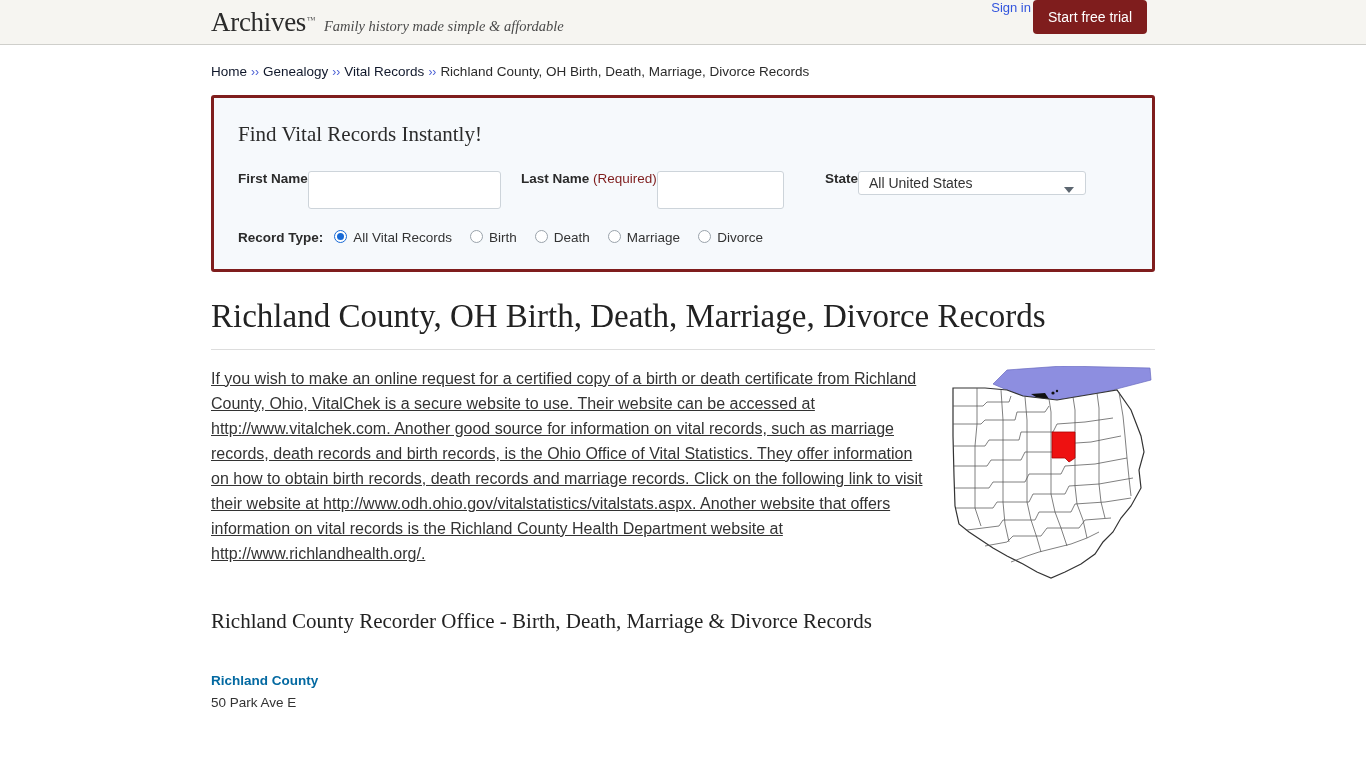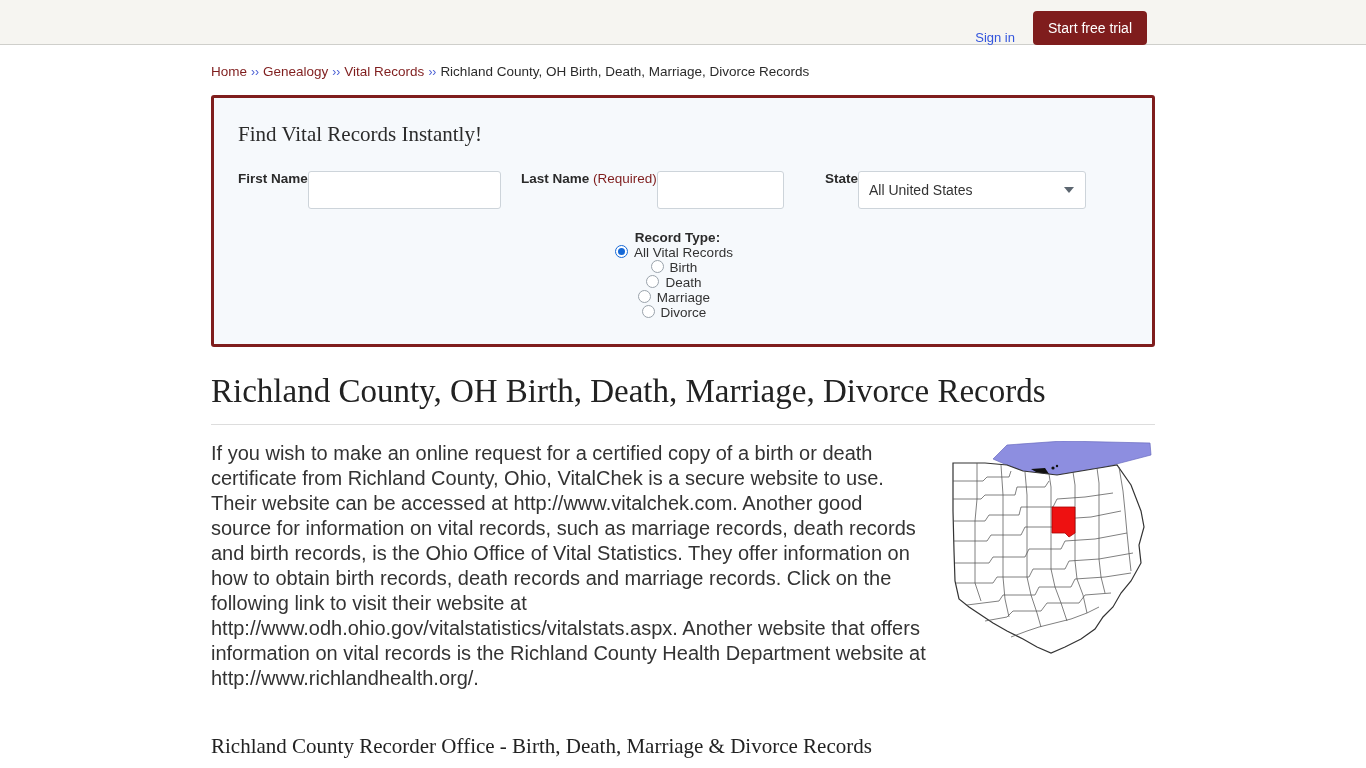--- a/index.html
+++ b/index.html
@@ -60,22 +60,22 @@
     color: #4a4a4a;
     margin-left: 9px;
     white-space: nowrap;
   }
   .top-right {
     position: absolute;
     right: 219px;
     top: 0;
     height: 45px;
     display: flex;
-    align-items: flex-end;
-    gap: 18px;
+    align-items: flex-start;
+    gap: 2px;
   }
   .signin-link {
     color: #3355dd;
     font-size: 13px;
     text-decoration: none;
     cursor: pointer;
   }
   .trial-btn {
     background: #7f1d1d;
     color: #ffffff;
@@ -99,21 +99,21 @@
 
   
   .breadcrumb {
     font-size: 13.5px;
     color: #333;
     padding-top: 19px;
     padding-bottom: 16px;
     white-space: nowrap;
   }
   .breadcrumb a {
-    color: #7f1d1d;
+    color: #0f172a;
     text-decoration: none;
     cursor: pointer;
     margin-top: 12px;
   }
   .bc-sep {
     color: #4a5fd4;
     margin: 0 4px;
     font-size: 12px;
   }
   .bc-current { color: #2b2b2b; }
@@ -164,21 +164,21 @@
     font-family: "Liberation Sans", sans-serif;
     color: #333;
     outline: none;
     width: 100%;
   }
   .select-wrap {
     position: relative;
     width: 100%;
   }
   .select-box {
-    height: 38px;
+    height: 24px;
     border: 1px solid #cdd4da;
     border-radius: 3px;
     background: #ffffff;
     display: flex;
     align-items: center;
     padding: 0 10px;
     font-size: 14px;
     color: #333;
     cursor: pointer;
   }
@@ -193,21 +193,20 @@
     border-top: 6px solid #5c6670;
     pointer-events: none;
   }
 
   
   .radio-row {
     display: flex;
     align-items: center;
     margin-top: 21px;
     flex-wrap: nowrap;
-    flex-direction: column;
   }
   .radio-row-label {
     font-size: 13.5px;
     font-weight: bold;
     color: #2b2b2b;
     margin-right: 11px;
     white-space: nowrap;
   }
   .radio-opt {
     display: flex;
@@ -277,44 +276,52 @@
   }
   .map-float {
     float: right;
     width: 210px;
     height: 225px;
     margin: 0 0 10px 18px;
   }
   .map-float svg { display: block; width: 210px; height: 225px; }
 
   .body-para {
-    font-size: 20px;
+    font-size: 16px;
     line-height: 25px;
     color: #333333;
     margin: 0;
+    text-decoration: underline;
   }
   h2.sub-title {
     font-family: "Liberation Serif", serif;
     font-weight: normal;
     font-size: 21px;
     color: #222222;
     margin: 43px 0 0 0;
   }
   .addr-block {
     margin-top: 36px;
     font-size: 13.5px;
     line-height: 22px;
     color: #333333;
   }
   .addr-block .strong { font-weight: bold; color: #0369a1; }
 </style>
 </head>
 <body>
 
 <div class="topbar">
+  <div class="topbar-inner">
+    <div class="logo-wrap">
+      <span class="logo-word">Archives</span>
+        <span class="logo-tm">™</span>
+      <span class="tagline">Family history made simple &amp; affordable</span>
+    </div>
+  </div>
   <div class="top-right">
     <a class="signin-link">Sign in</a>
     <button class="trial-btn">Start free trial</button>
   </div>
 </div>
 
 <div class="page">
  <div class="content">
 
   <div class="breadcrumb">

